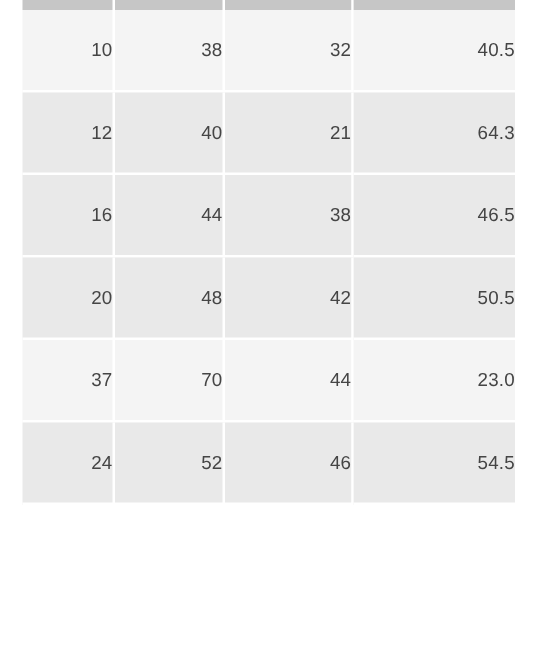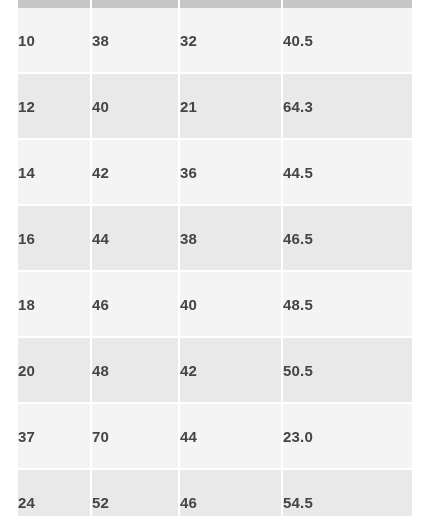--- a/index.html
+++ b/index.html
@@ -44,24 +44,24 @@
     font-size: 0;
     line-height: 0;
     color: #c6c6c6;
     overflow: hidden;
   }
   .size-table thead th:last-child { border-right: 0; }
 
   .size-table tbody td {
     height: 64px;
     padding: 0;
-    text-align: left;
+    text-align: right;
     vertical-align: middle;
     font-size: 15px;
-    font-weight: 700;
+    font-weight: 400;
     color: #454545;
     letter-spacing: 0.2px;
     border-right: 2px solid #ffffff;
     border-bottom: 2px solid #ffffff;
   }
   .size-table tbody td:last-child { border-right: 0; }
 
   .size-table tbody tr.row-odd td  { background: #f4f4f4; }
   .size-table tbody tr.row-even td { background: #e9e9e9; }
 </style>
@@ -90,37 +90,25 @@
         <td>38</td>
         <td>32</td>
         <td>40.5</td>
       </tr>
       <tr class="row-even">
         <td>12</td>
         <td>40</td>
         <td>21</td>
         <td>64.3</td>
       </tr>
-      <tr class="row-odd">
-        <td>14</td>
-        <td>42</td>
-        <td>36</td>
-        <td>44.5</td>
-      </tr>
       <tr class="row-even">
         <td>16</td>
         <td>44</td>
         <td>38</td>
         <td>46.5</td>
-      </tr>
-      <tr class="row-odd">
-        <td>18</td>
-        <td>46</td>
-        <td>40</td>
-        <td>48.5</td>
       </tr>
       <tr class="row-even">
         <td>20</td>
         <td>48</td>
         <td>42</td>
         <td>50.5</td>
       </tr>
       <tr class="row-odd">
         <td>37</td>
         <td>70</td>

